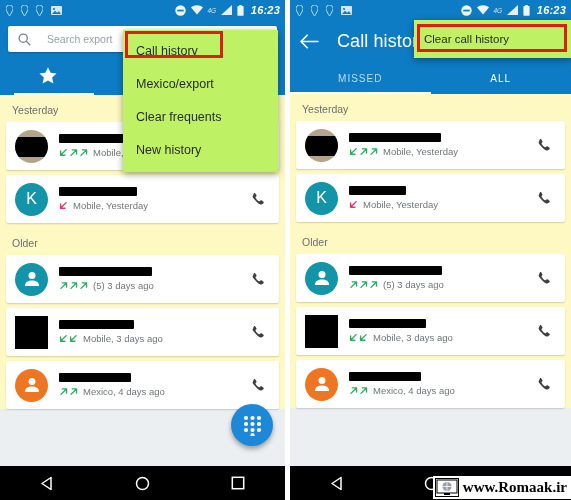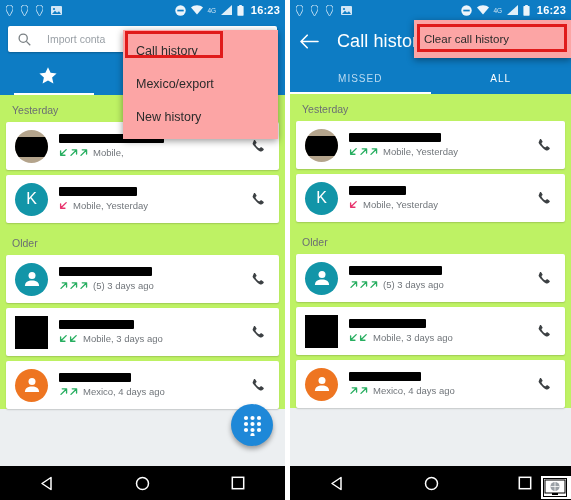--- a/index.html
+++ b/index.html
@@ -13,21 +13,21 @@
     position: relative;
   }
   .stage { position: relative; width: 571px; height: 500px; display: flex; }
   .panel { position: relative; width: 285px; height: 500px; overflow: hidden; background: #eceff1; }
   .panel.right { width: 281px; margin-left: 5px; }
   .gap { position: absolute; left: 285px; top: 0; width: 5px; height: 500px; background: #ffffff; z-index: 60; }
 
   
   .statusbar {
     height: 20px; background: #0d7cc4; position: relative;
-    display: flex; align-items: center; padding: 0 5px 0 6px;
+    display: flex; align-items: center; padding: 0 5px 0 6px; font-style: italic;
   }
   .sb-left { display: flex; align-items: center; gap: 8px; flex: 1; }
   .sb-right { display: flex; align-items: center; gap: 5px; }
   .sb-ico { opacity: .92; display: block; }
   .sb-clock {
     color: #ffffff; font-size: 11px; font-weight: bold;
     letter-spacing: .2px; margin-left: 2px;
   }
   .sb-net { color: #ffffff; font-size: 6.5px; opacity: .8; letter-spacing: -.2px; }
 
@@ -50,21 +50,21 @@
   .rt-title { color: #ffffff; font-size: 18px; margin-left: 18px; letter-spacing: .1px; }
   .rt-tabs { height: 32px; display: flex; position: relative; }
   .rt-tab {
     flex: 1; display: flex; align-items: center; justify-content: center;
     color: #ffffff; font-size: 10px; letter-spacing: 1px;
   }
   .rt-tab.inactive { color: #bcdcf2; }
   .rt-underline { position: absolute; left: 0; bottom: 0; width: 50%; height: 2.5px; background: #ffffff; }
 
   
-  .list { background: #bef264; padding: 0 6px; position: relative; }
+  .list { background: #fef9c3; padding: 0 6px; position: relative; }
   .section-label {
     font-size: 10.5px; color: #6b6f73; padding: 9px 6px 6px 6px;
   }
   .card {
     background: #ffffff; border-radius: 2px; margin-bottom: 5px;
     height: 48px; display: flex; align-items: center; padding: 0 10px 0 9px;
     box-shadow: 0 1px 1.5px rgba(0,0,0,.16);
   }
   .avatar {
     width: 33px; height: 33px; border-radius: 50%;
@@ -94,21 +94,21 @@
 
   
   .navbar {
     position: absolute; left: 0; bottom: 0; width: 100%; height: 34px;
     background: #000000; display: flex; align-items: center; justify-content: space-around;
     z-index: 40;
   }
 
   
   .popup {
-    position: absolute; background: #fca5a5; z-index: 50;
+    position: absolute; background: #bef264; z-index: 50;
     box-shadow: 0 2px 7px rgba(0,0,0,.4);
   }
   .popup.left-menu { left: 123px; top: 30px; width: 155px; padding: 4px 0 6px 0; }
   .menu-item {
     height: 33px; display: flex; align-items: center;
     padding-left: 13px; font-size: 12.5px; color: #2b2b2b;
   }
   .menu-item.highlighted { position: relative; text-align: center; }
   .redbox {
     position: absolute; border: 3px solid #e01b1b; box-sizing: border-box; z-index: 55;
@@ -176,21 +176,21 @@
       </div>
     </div>
 
     <div class="toolbar-blue">
       <div class="searchwrap">
         <div class="searchbar">
           <svg width="13" height="13" viewBox="0 0 14 14">
               <circle cx="5.6" cy="5.6" r="4.4" fill="none" stroke="#7a8084" stroke-width="1.4"></circle>
               <line x1="9" y1="9" x2="13.2" y2="13.2" stroke="#7a8084" stroke-width="1.4"></line>
             </svg>
-          <span class="search-ph">Import conta</span>
+          <span class="search-ph">Search export</span>
         </div>
       </div>
       <div class="tabbar-star">
         <div class="tab-star">
           <svg width="20" height="20" viewBox="0 0 20 20">
               <path d="M10 1.2l2.6 5.6 6 .7-4.5 4.1 1.3 6-5.4-3.1-5.4 3.1 1.3-6L1.4 7.5l6-.7z" fill="#ffffff"></path>
             </svg>
           <div class="tab-underline"></div>
         </div>
       </div>
@@ -346,20 +346,23 @@
     </div>
 
     <div class="popup left-menu" id="left-menu">
         <div class="menu-item highlighted">
           <span>Call history</span>
         </div>
         <div class="menu-item">
           <span>Mexico/export</span>
         </div>
         <div class="menu-item">
+          <span>Clear frequents</span>
+        </div>
+        <div class="menu-item">
           <span>New history</span>
         </div>
       </div>
 
     <div class="navbar">
       <svg width="15" height="15" viewBox="0 0 15 15">
           <path d="M11 1.5v12L2 7.5z" fill="none" stroke="#ffffff" stroke-width="1.5" stroke-linejoin="round"></path>
         </svg>
       <svg width="15" height="15" viewBox="0 0 15 15">
           <circle cx="7.5" cy="7.5" r="6" fill="none" stroke="#ffffff" stroke-width="1.5"></circle>
@@ -576,15 +579,16 @@
     </div>
   </div>
 
   <div class="watermark">
     <svg class="wm-icon" viewBox="0 0 22 17">
       <rect x="1" y="1" width="20" height="13" fill="#ffffff" stroke="#000" stroke-width="1"></rect>
       <circle cx="11" cy="7.5" r="4.6" fill="#9aa0a6"></circle>
       <path d="M6.4 7.5h9.2M11 2.9v9.2" stroke="#ffffff" stroke-width=".8"></path>
       <rect x="8" y="14" width="6" height="2" fill="#000"></rect>
     </svg>
+    <span class="wm-text">www.Romaak.ir</span>
   </div>
 
 </div>
 
 </body></html>

